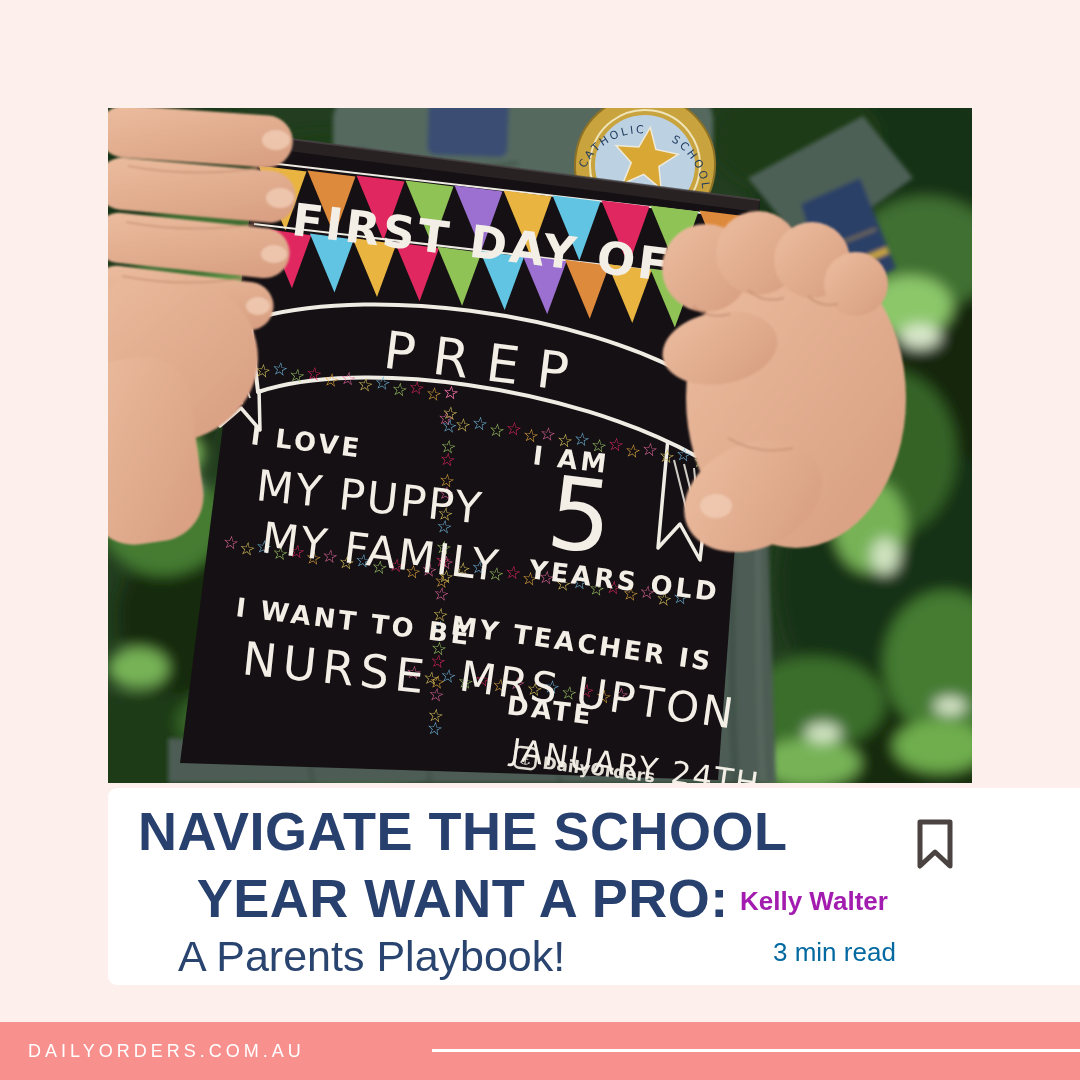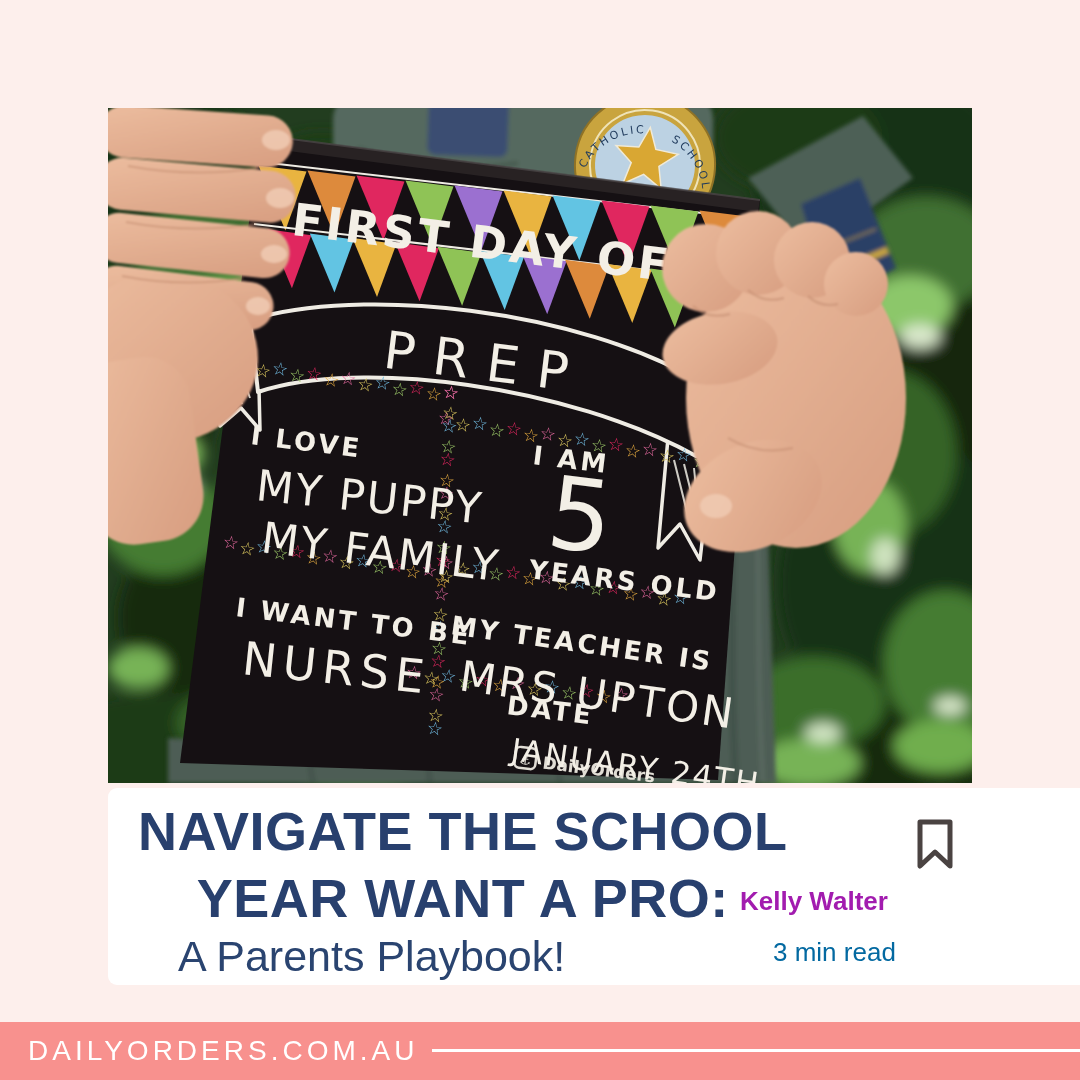--- a/index.html
+++ b/index.html
@@ -21,21 +21,21 @@
   .bookmark{position:absolute;left:808px;top:30px;width:38px;height:52px;}
   .author{position:absolute;left:632px;top:98px;font-size:26px;font-weight:700;color:#a21caf;}
   .read-time{position:absolute;left:632px;top:149px;font-size:26px;color:#0369a1;margin-left:33px;}
 
   .footer-bar{
     position:absolute;left:0;top:1022px;width:1080px;height:58px;
     background:#f8918e;
   }
   .site{
     position:absolute;left:28px;top:50%;transform:translateY(-50%);
-    font-size:28px;color:#ffffff;letter-spacing:4px;font-weight:400;
+    font-size:18px;color:#ffffff;letter-spacing:4px;font-weight:400;
   }
   .footer-line{position:absolute;left:432px;right:0;top:27px;height:3px;background:#ffffff;}
 
   .chalk{font-family:"DejaVu Sans",sans-serif;fill:#f3efe6;}
   .chalk-label{font-weight:bold;letter-spacing:3px;}
 </style>
 </head>
 <body>
 
 <div class="photo-wrap">

